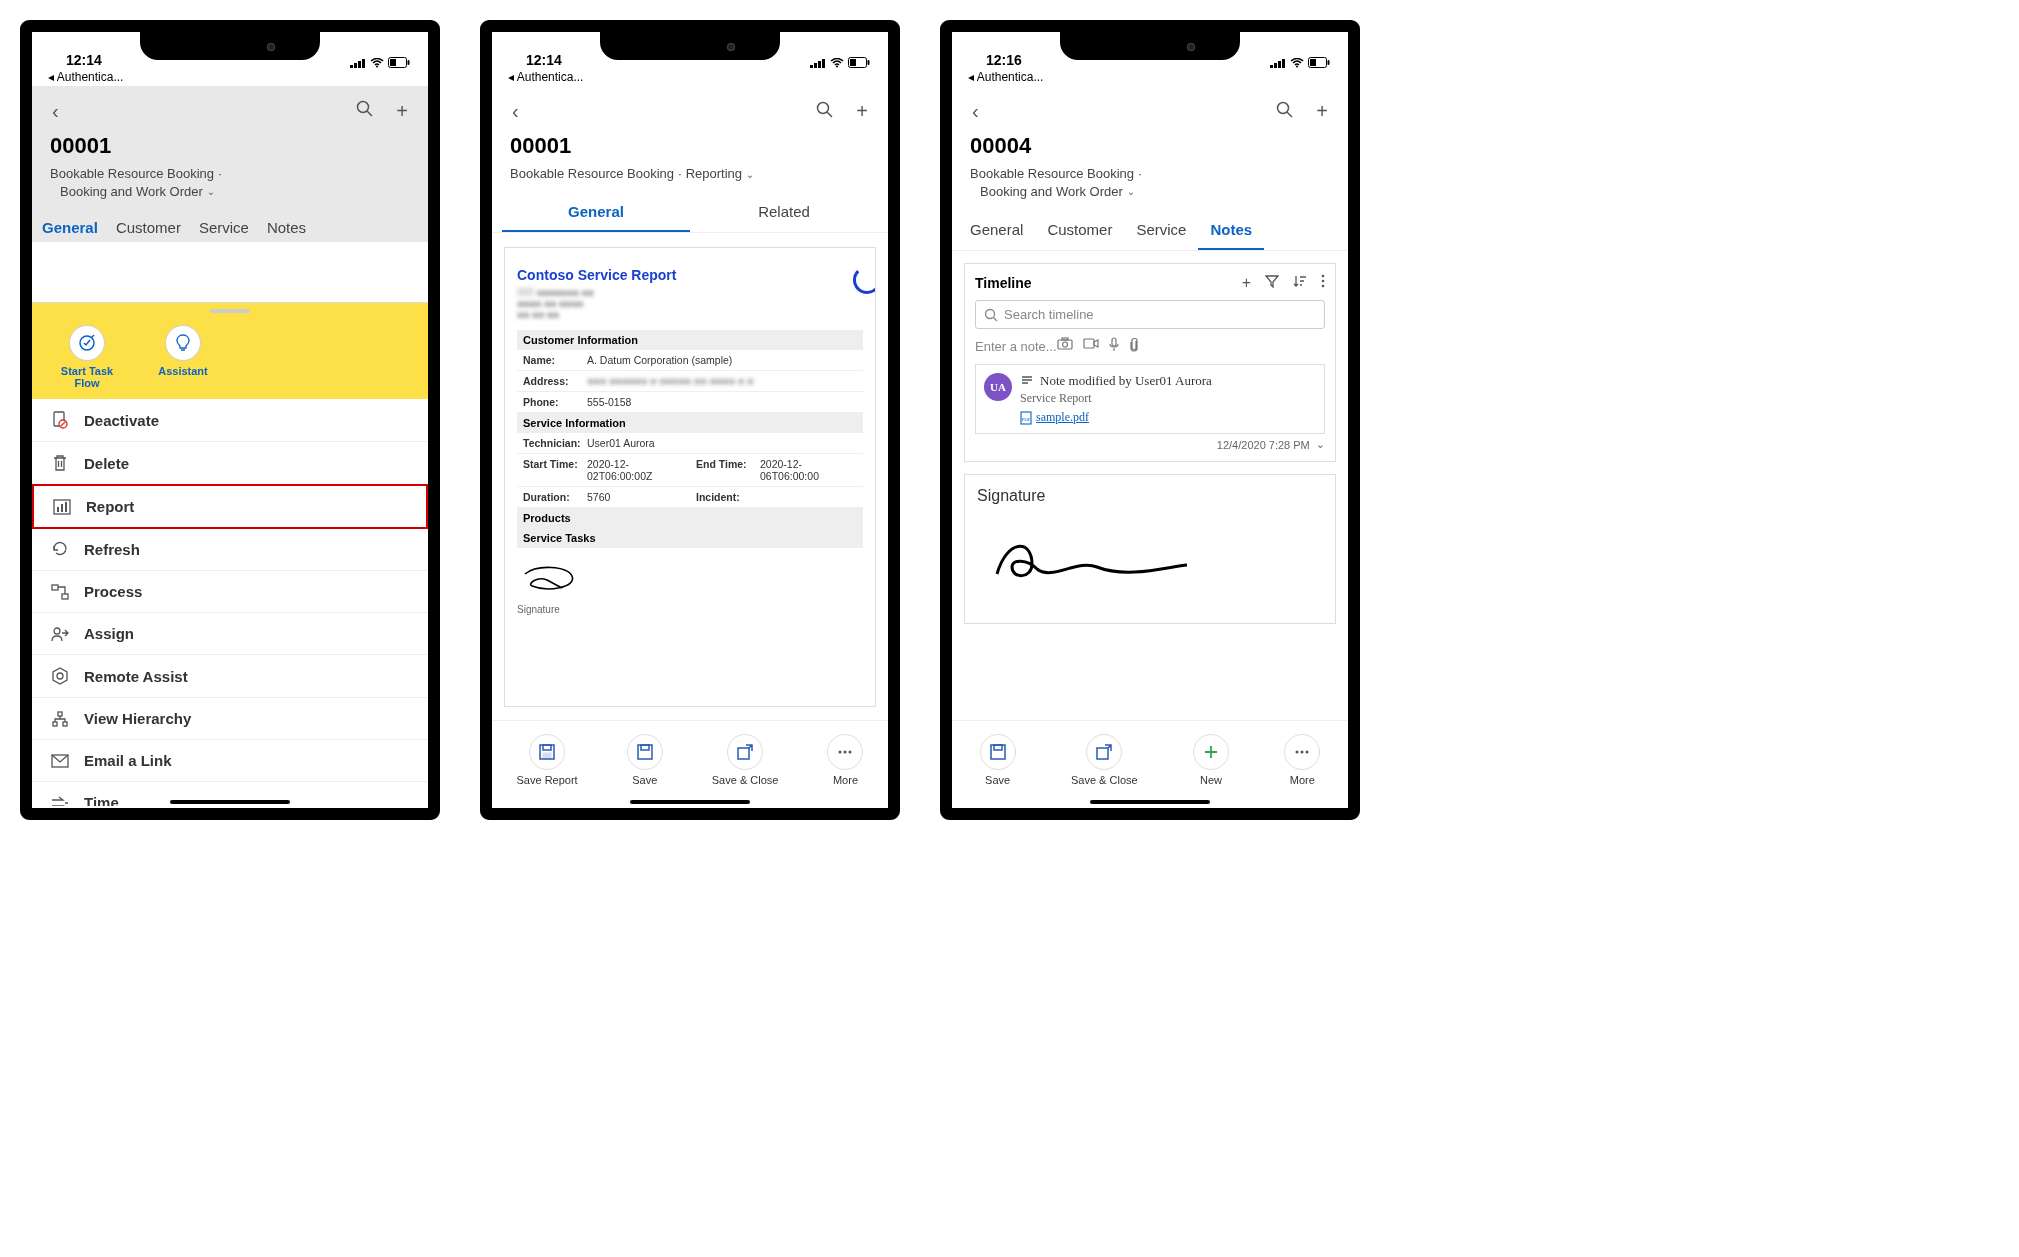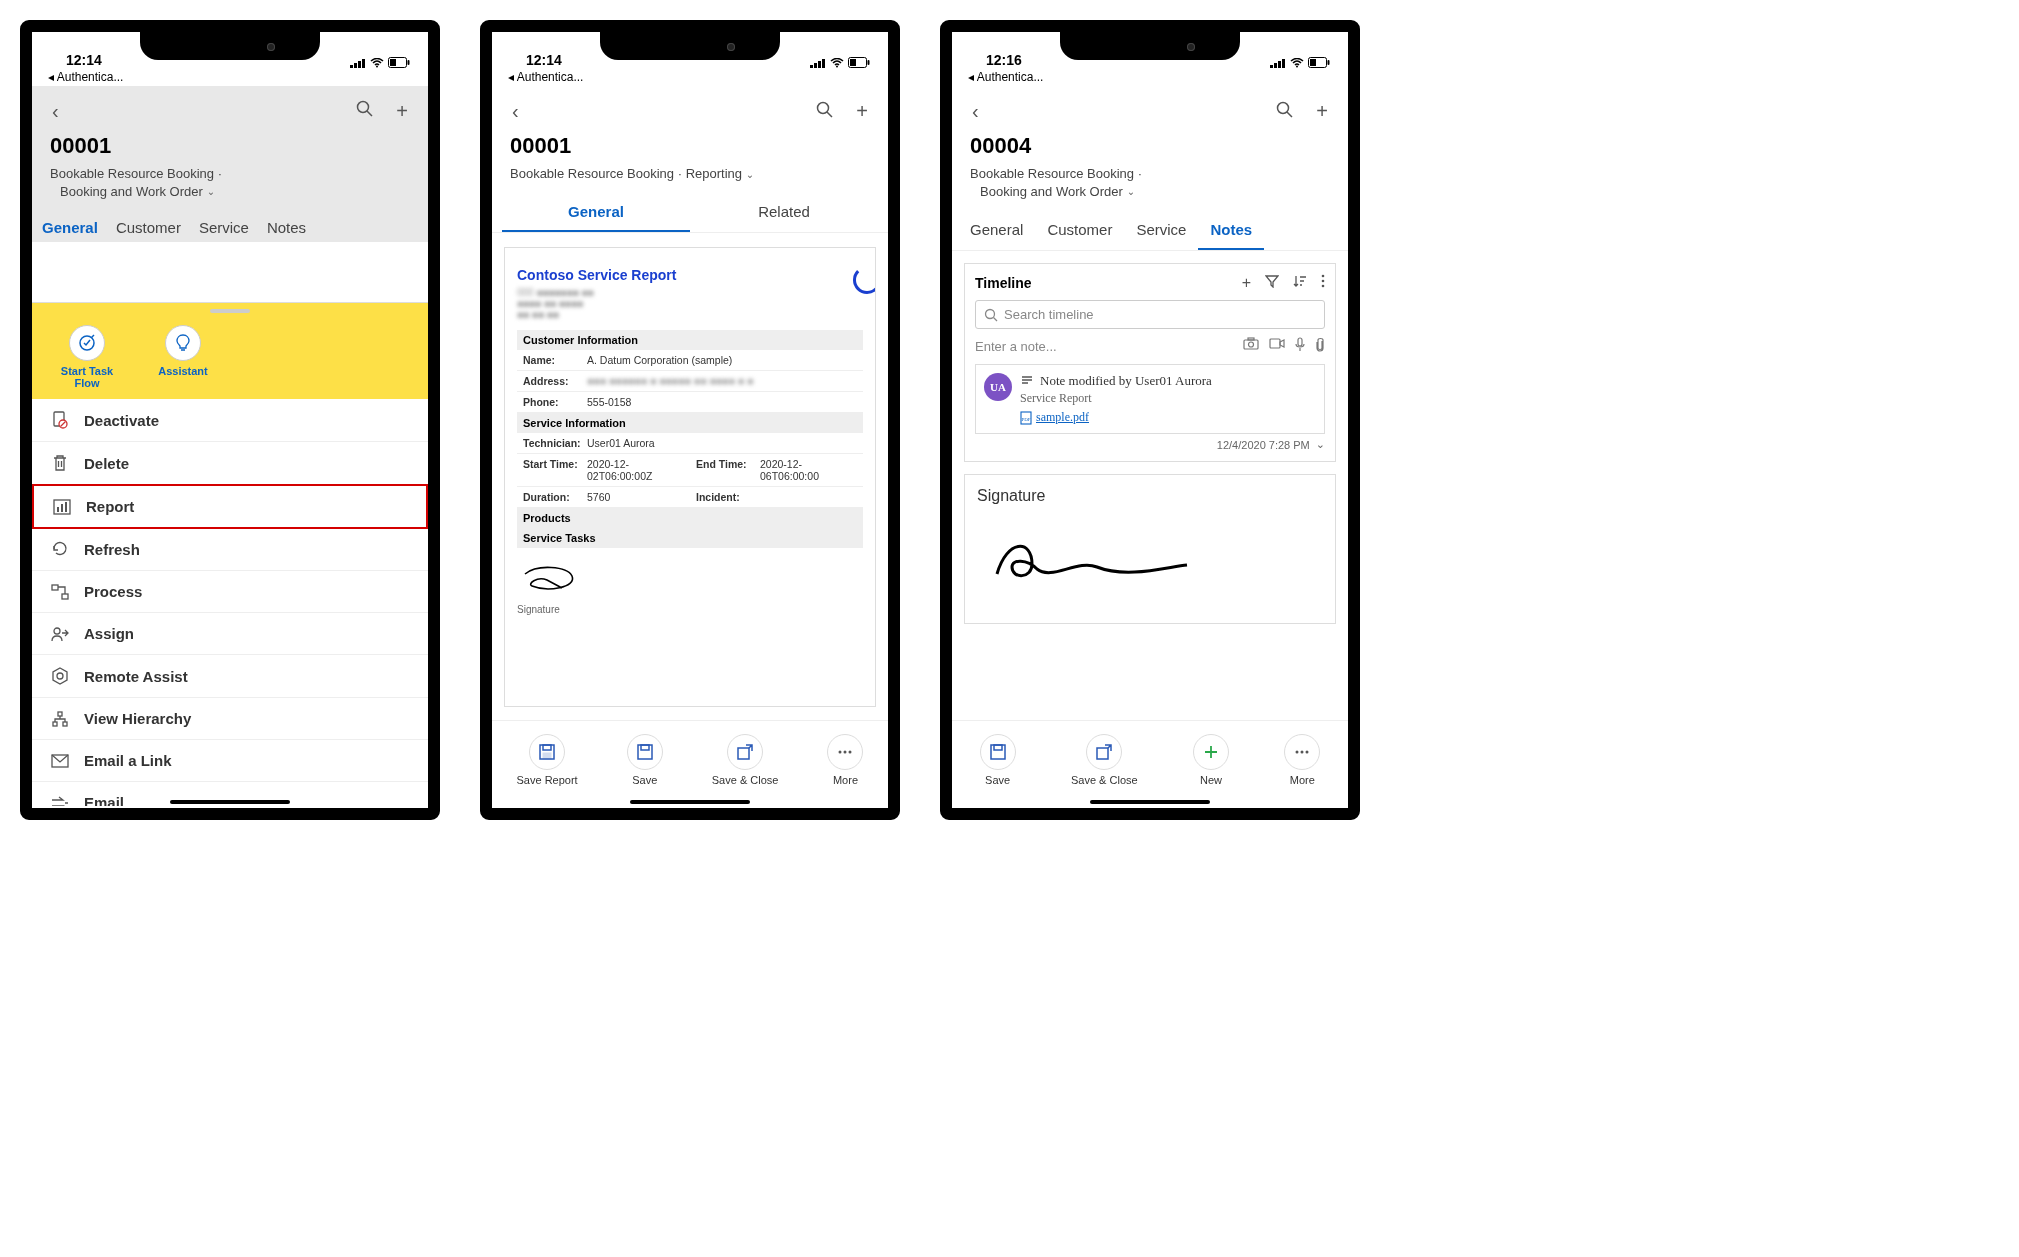--- a/index.html
+++ b/index.html
@@ -65,21 +65,21 @@
   .bb-item { text-align:center; font-size:11px; color:#333;}
   .bb-circle { width:36px; height:36px; border:1px solid #ddd; border-radius:50%; margin:0 auto 4px; display:flex; align-items:center; justify-content:center; background:#fff;}
   .bb-circle svg { width:18px; height:18px; }
   .homebar { position:absolute; bottom:4px; left:50%; transform:translateX(-50%); width:120px; height:4px; background:#000; border-radius:3px;}
   
   .tl-box { margin:12px; border:1px solid #ddd; padding:10px;}
   .tl-head { display:flex; align-items:center; justify-content:space-between; margin-bottom:8px;}
   .tl-title { font-weight:700; font-size:14px;}
   .tl-icons { display:flex; gap:14px; color:#555;}
   .tl-search { border:1px solid #ccc; border-radius:3px; padding:6px 8px; display:flex; align-items:center; gap:6px; color:#888; font-size:13px; margin-bottom:8px;}
-  .tl-entry { display:flex; justify-content:space-between; align-items:center; color:#888; font-size:13px; margin-bottom:8px;}
+  .tl-entry { display:flex; justify-content:flex-start; align-items:center; color:#888; font-size:13px; margin-bottom:8px;}
   .tl-entry-icons { display:flex; gap:10px; color:#777;}
   .note { border:1px solid #ddd; padding:8px; display:flex; gap:8px; margin-bottom:4px;font-family:Liberation Serif, serif;}
   .avatar { width:28px; height:28px; border-radius:50%; background:#7c52c4; color:#fff; font-size:11px; display:flex; align-items:center; justify-content:center; font-weight:600;}
   .note-body { flex:1; font-size:13px;}
   .note-title { display:flex; align-items:center; gap:6px; color:#333;}
   .note-sub { color:#666; font-size:12px; margin:2px 0 4px;}
   .note-file { color:#0b63c4; text-decoration:underline; font-size:12px; display:flex; align-items:center; gap:4px;}
   .note-date { text-align:right; font-size:11px; color:#666; display:flex; justify-content:flex-end; align-items:center; gap:6px;}
   .sig-box { margin:12px; border:1px solid #ddd; padding:12px; height:150px;}
   .sig-h { font-size:16px; color:#333; margin-bottom: 14px;}
@@ -252,21 +252,21 @@
               </svg>
             </span>
             <span>Email a Link</span>
           </div>
         <div class="menu-item">
             <span class="mi-icon">
               <svg width="18" height="14" viewBox="0 0 18 14">
                 <path d="M1 4 L12 4 L8 1 M1 10 L12 10 L8 13 M14 7 L17 7" fill="none" stroke="#555" stroke-width="1.3"></path>
               </svg>
             </span>
-            <span>Email</span>
+            <span>Time</span>
           </div>
 
       </div>
     </div>
   </div>
   <div class="homebar"></div>
 </div>
 
 <div class="phone">
   <div class="notch"></div>

